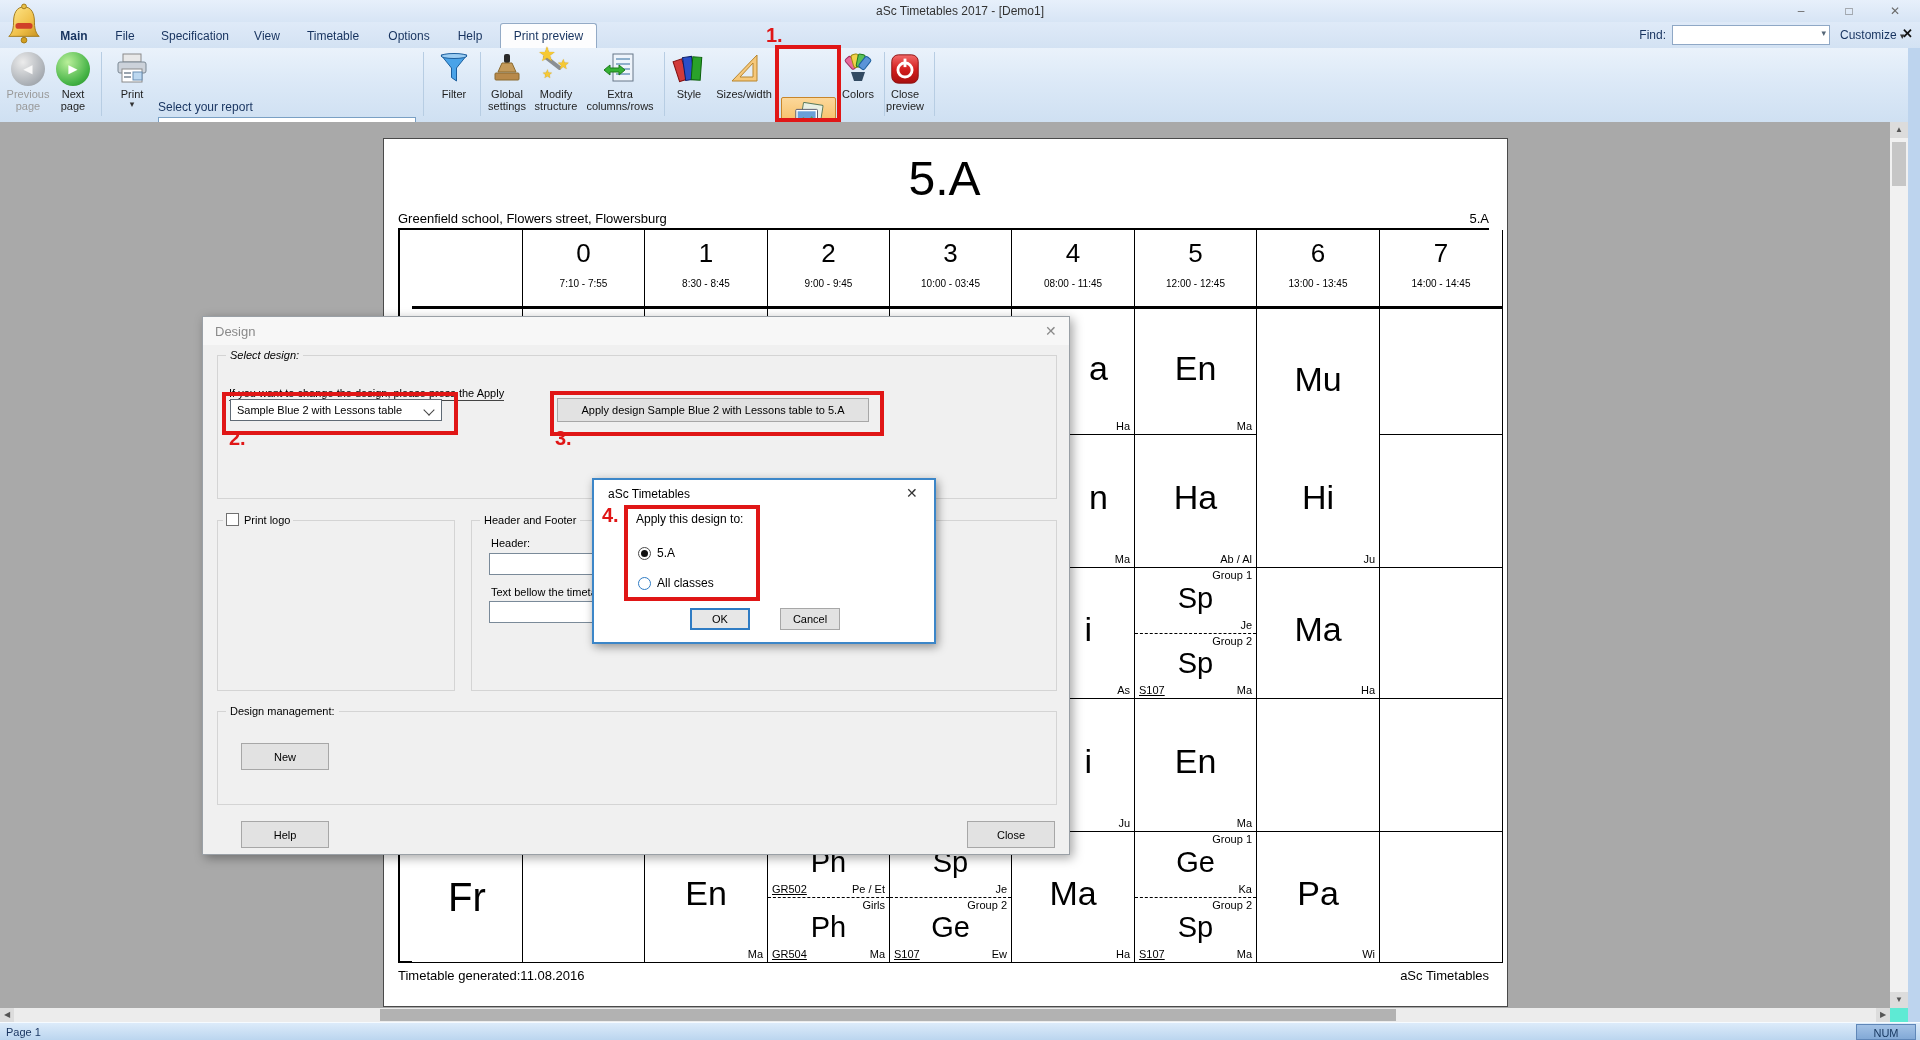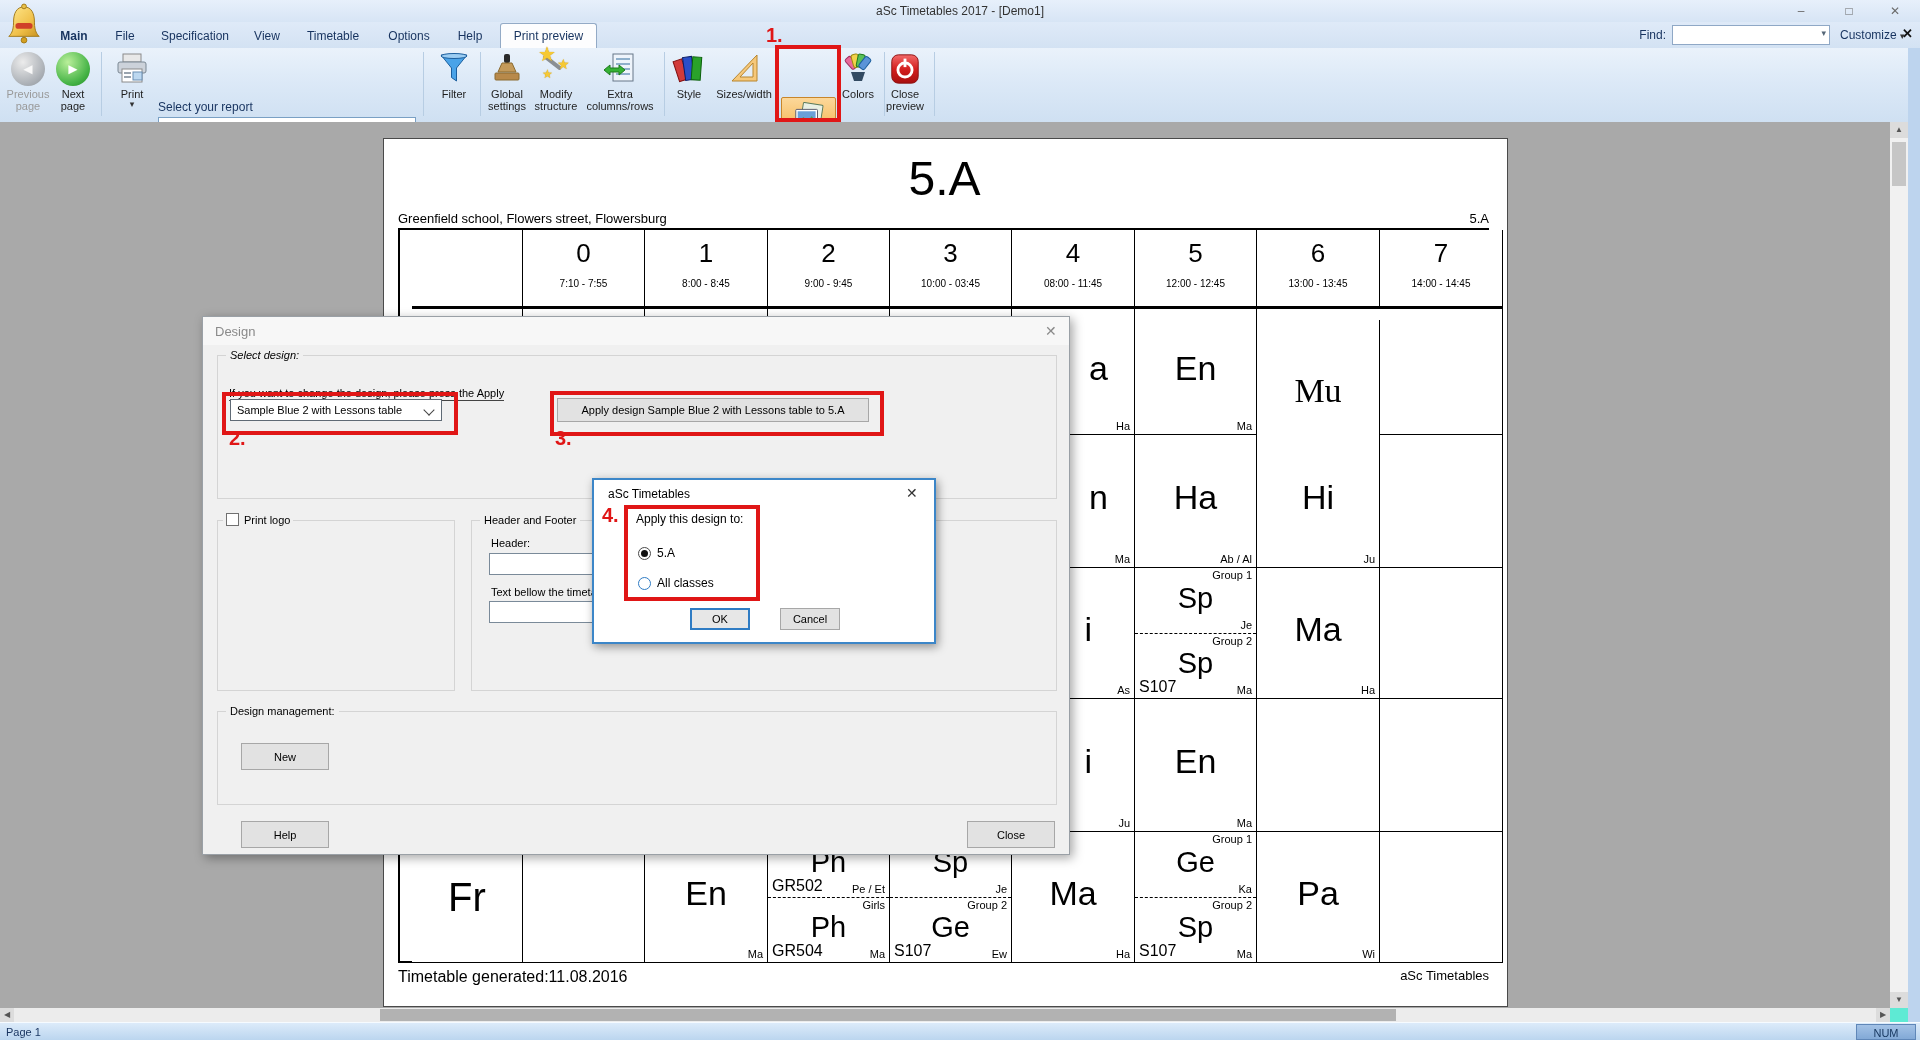--- a/index.html
+++ b/index.html
@@ -63,27 +63,27 @@
   .tt-hcell,.tt-cell{position:absolute;box-sizing:border-box;
     border-right:1px solid #000;border-bottom:1px solid #000;background:#fff;}
   .tt-hcell{border-bottom:3px solid #000;text-align:center;}
   .tt-num{display:block;font-size:26px;margin-top:8px;}
   .tt-time{display:block;font-size:10px;margin-top:9px;color:#000;}
   .tt-day{display:flex;align-items:center;justify-content:center;font-size:40px;}
   .tt-sub{position:absolute;left:0;right:0;top:50%;transform:translateY(-58%);
     text-align:center;font-size:34px;}
   .tt-partial{position:absolute;top:50%;transform:translateY(-58%);font-size:34px;}
   .tt-tch{position:absolute;right:4px;bottom:2px;font-size:11px;}
-  .tt-room{position:absolute;left:4px;bottom:2px;font-size:16px;}
+  .tt-room{position:absolute;left:4px;bottom:2px;font-size:11px;text-decoration:underline;}
   .tt-grp{position:absolute;right:4px;top:1px;font-size:11px;}
   .tt-half{position:absolute;left:0;right:0;box-sizing:border-box;}
   .tt-half.bot{border-top:1px dashed #000;}
   .tt-sub2{position:absolute;left:0;right:0;top:46%;transform:translateY(-50%);
     text-align:center;font-size:29px;}
-  #tt-generated{left:14px;top:829px;font-size:16px;}
+  #tt-generated{left:14px;top:829px;font-size:13px;}
   #tt-brand{right:18px;top:829px;font-size:13px;}
   
   #design-dialog{left:202px;top:316px;width:866px;height:537px;background:#f0f0f0;
     border:1px solid #9aa0a6;box-shadow:3px 3px 10px rgba(0,0,0,.35);z-index:10;font-size:11px;color:#000;}
   #dd-titlebar{left:0;top:0;width:100%;height:28px;background:#f7f7f7;}
   #dd-title{left:12px;top:7px;font-size:13px;color:#8a8a8a;}
   #dd-close{left:842px;top:6px;font-size:14px;color:#8a8a8a;}
   .group{border:1px solid #d4d4d4;background:transparent;}
   .group-label{position:absolute;top:-7px;left:8px;background:#f0f0f0;padding:0 4px;font-size:11px;}
   #dd-hint{left:26px;top:70px;border-bottom:1px solid #444;padding-bottom:1px;}
@@ -328,21 +328,21 @@
     <div id="school-line" class="abs">Greenfield school, Flowers street, Flowersburg</div>
     <div id="class-right" class="abs">5.A</div>
     <div id="tt" class="abs">
         <div class="tt-hcell" style="left: 12px; top: 0px; width: 111px; height: 79px;"></div>
         <div class="tt-hcell" style="left: 123px; top: 0px; width: 122px; height: 79px;">
           <span class="tt-num">0</span>
           <span class="tt-time">7:10 - 7:55</span>
         </div>
         <div class="tt-hcell" style="left: 245px; top: 0px; width: 123px; height: 79px;">
           <span class="tt-num">1</span>
-          <span class="tt-time">8:00 - 8:45</span>
+          <span class="tt-time">8:30 - 8:45</span>
         </div>
         <div class="tt-hcell" style="left: 368px; top: 0px; width: 122px; height: 79px;">
           <span class="tt-num">2</span>
           <span class="tt-time">9:00 - 9:45</span>
         </div>
         <div class="tt-hcell" style="left: 490px; top: 0px; width: 122px; height: 79px;">
           <span class="tt-num">3</span>
           <span class="tt-time">10:00 - 03:45</span>
         </div>
         <div class="tt-hcell" style="left: 612px; top: 0px; width: 123px; height: 79px;">
@@ -367,21 +367,21 @@
         <div class="tt-cell" style="left: 368px; top: 79px; width: 122px; height: 126px;"></div>
         <div class="tt-cell" style="left: 490px; top: 79px; width: 122px; height: 126px;"></div>
         <div class="tt-cell" style="left: 612px; top: 79px; width: 123px; height: 126px;">
           <span class="tt-partial" style="right: 26px;">a</span>
           <span class="tt-tch">Ha</span>
         </div>
         <div class="tt-cell" style="left: 735px; top: 79px; width: 122px; height: 126px;">
           <span class="tt-sub">En</span>
           <span class="tt-tch">Ma</span>
         </div>
-        <div class="tt-cell" style="left: 857px; top: 90px; width: 123px; height: 148px; font-family: Liberation Serif, serif;">
+        <div class="tt-cell" style="left: 857px; top: 79px; width: 123px; height: 148px;">
           <span class="tt-sub">Mu</span>
           <span class="tt-tch">Su</span>
         </div>
         <div class="tt-cell" style="left: 980px; top: 79px; width: 123px; height: 126px;"></div>
         <div class="tt-cell tt-day" style="left: 12px; top: 205px; width: 111px; height: 133px;"></div>
         <div class="tt-cell" style="left: 123px; top: 205px; width: 122px; height: 133px;"></div>
         <div class="tt-cell" style="left: 245px; top: 205px; width: 123px; height: 133px;"></div>
         <div class="tt-cell" style="left: 368px; top: 205px; width: 122px; height: 133px;"></div>
         <div class="tt-cell" style="left: 490px; top: 205px; width: 122px; height: 133px;"></div>
         <div class="tt-cell" style="left: 612px; top: 205px; width: 123px; height: 133px;">

